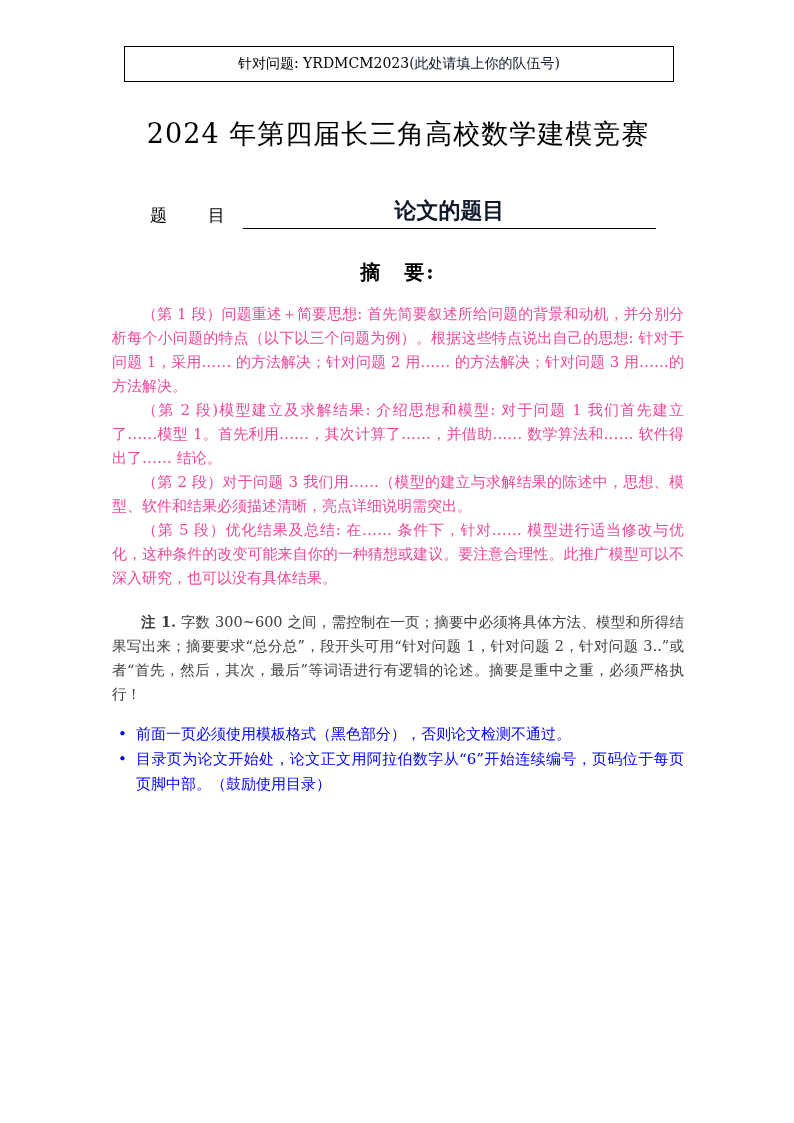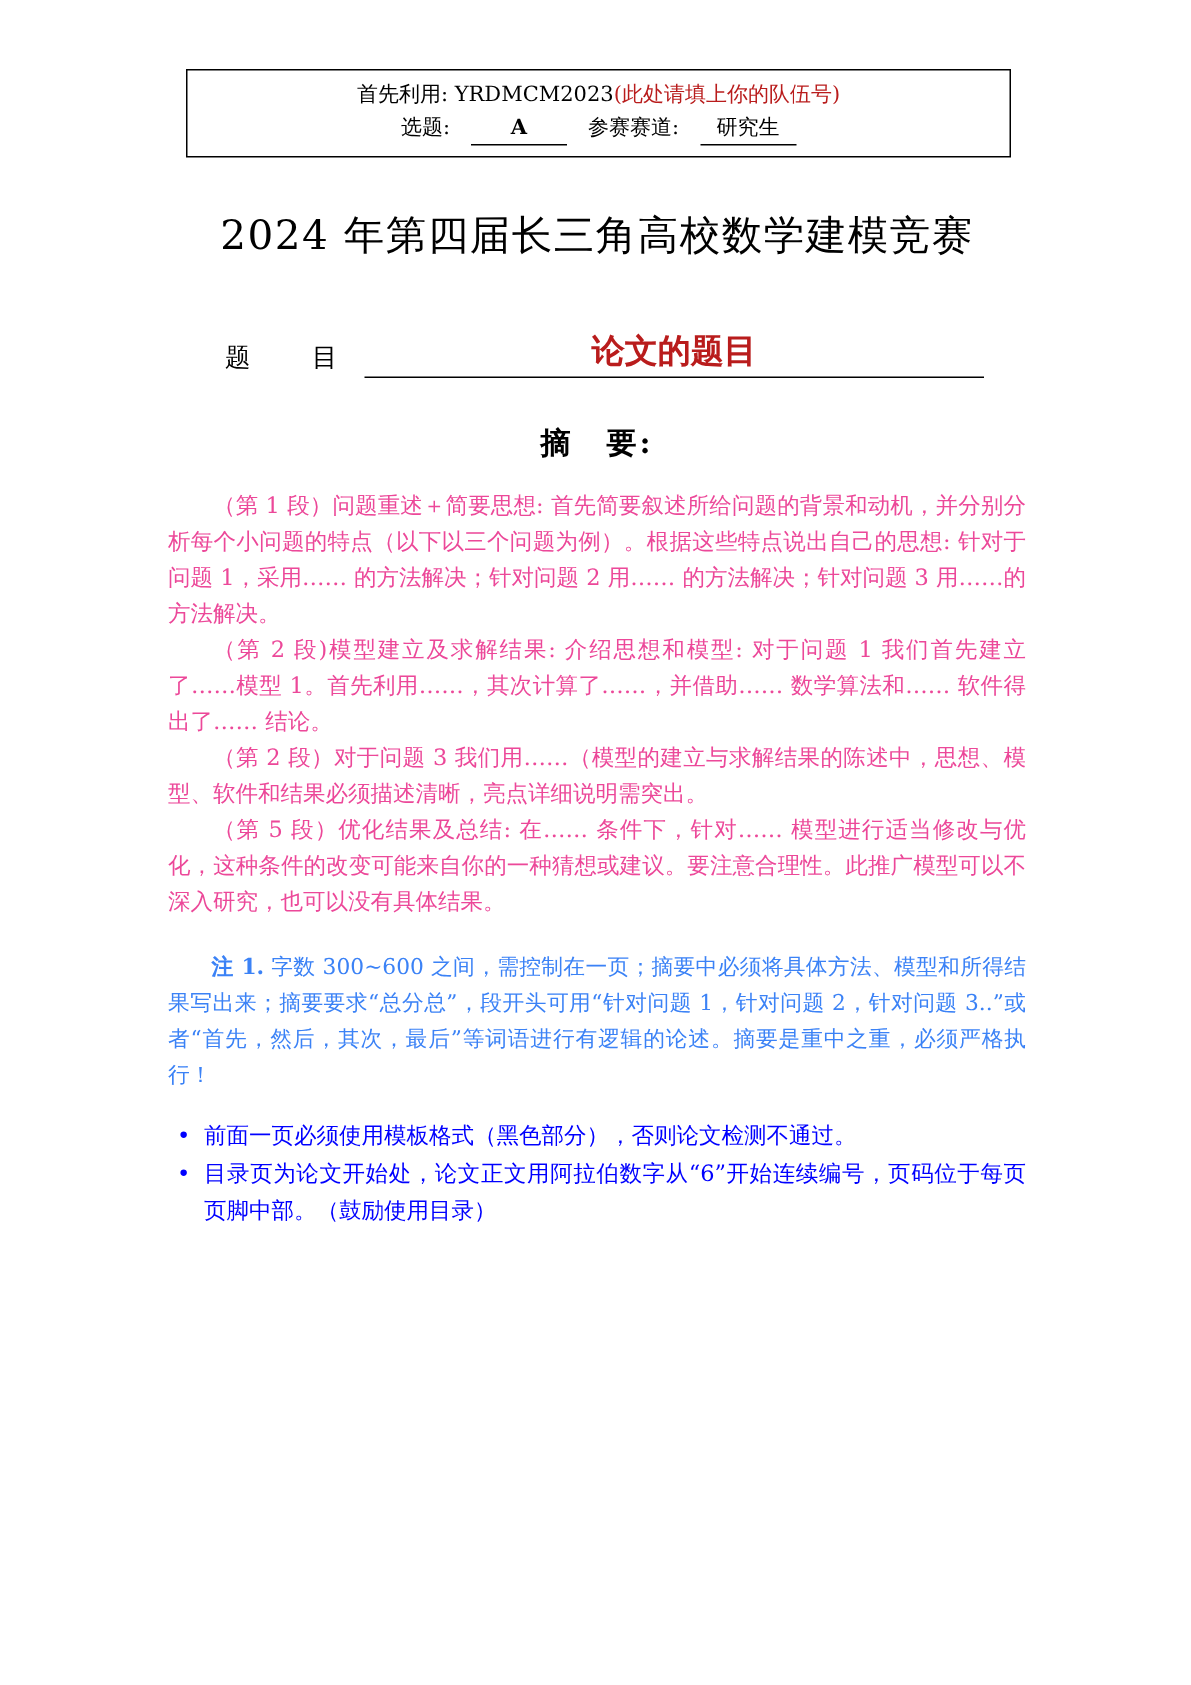--- a/index.html
+++ b/index.html
@@ -8,21 +8,21 @@
     width: 794px; height: 1123px;
     font-family: "DejaVu Serif", "Liberation Serif", serif;
     color: #000;
   }
   .page {
     width: 794px; height: 1123px;
     background: #fff;
     padding: 46px 110px 0 112px;
     overflow: hidden;
   }
-  .red  { color: #b91c1c; }
+  .red  { color: #0f172a; }
 
   
   .header-box {
     border: 1px solid #000;
     margin: 0 10px 0 12px;
     padding: 5px 8px 7px 8px;
     text-align: center;
     font-size: 14px;
     line-height: 22px;
   }
@@ -88,21 +88,21 @@
     color: #ec4899;
   }
 
   
   .note {
     margin-top: 20px;
     font-size: 14.5px;
     line-height: 24px;
     text-indent: 2em;
     text-align: justify;
-    color: #3b82f6;
+    color: #404040;
   }
   .note b { font-weight: bold; }
   .note .note-body { font-style: italic; font-style: normal; }
 
   
   .bullets {
     margin-top: 16px;
     margin-left: 6px;
     list-style: none;
   }
@@ -120,24 +120,21 @@
   }
   .bullets .bullet-text { flex: 1; }
 </style>
 </head>
 <body>
 
 <div class="page">
 
   <div class="header-box">
     <div class="hb-line">
-      <span>首先利用: </span><span>YRDMCM2023</span><span class="red">(此处请填上你的队伍号)</span>
-    </div>
-    <div class="hb-line">
-      <span>选题:</span><span class="hb-gap"></span><span class="u-val">A</span><span class="hb-gap"></span><span>参赛赛道:</span><span class="hb-gap"></span><span class="u-val plain">研究生</span>
+      <span>针对问题: </span><span>YRDMCM2023</span><span class="red">(此处请填上你的队伍号)</span>
     </div>
   </div>
 
   <h1 class="title">2024 年第四届长三角高校数学建模竞赛</h1>
 
   <div class="topic-row">
     <span class="topic-label">题　目</span>
     <span class="topic-line">
       <span class="topic-value red">论文的题目</span>
     </span>

